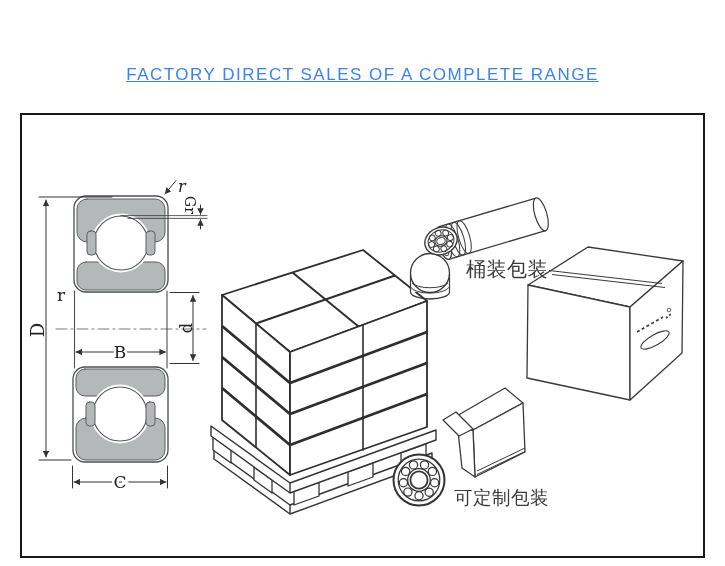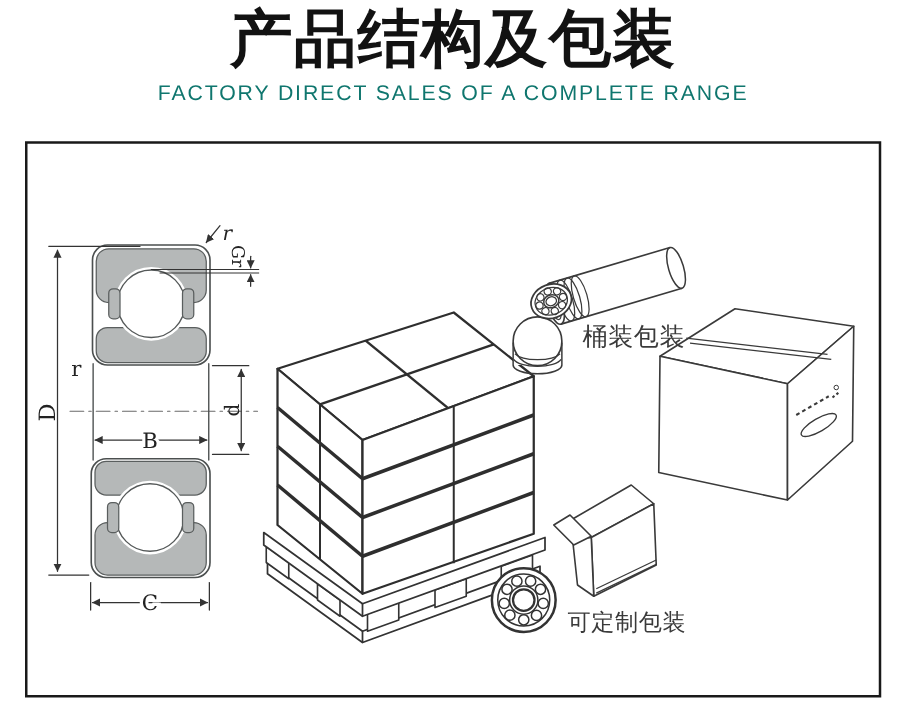--- a/index.html
+++ b/index.html
@@ -1,34 +1,33 @@
 <!DOCTYPE html>
 <html><head>
 <meta charset="utf-8">
 <style>
   html,body{margin:0;padding:0;background:#fff;}
   .page{position:relative;width:725px;height:566px;background:#ffffff;overflow:hidden;
         font-family:"Liberation Sans",sans-serif;}
   .title{position:absolute;left:0;top:2px;width:725px;text-align:center;
          font-size:50px;line-height:58px;font-weight:900;color:#121212;letter-spacing:1px;}
   .subtitle{position:absolute;left:0;top:63px;width:725px;text-align:center;
-            font-size:17px;line-height:24px;font-weight:400;color:#0f766e;letter-spacing:1.5px;}
+            font-size:17px;line-height:24px;font-weight:400;color:#3b82f6;letter-spacing:1.5px;text-decoration:underline;}
   .panel{position:absolute;left:20px;top:113px;width:685px;height:445px;
          border:2px solid #191919;box-sizing:border-box;background:#fff;z-index:1;}
   svg.draw{position:absolute;left:0;top:0;z-index:2;}
   .dimtext{font-family:"DejaVu Serif","Liberation Serif",serif;fill:#222;}
   .halo{paint-order:stroke;stroke:#ffffff;stroke-width:5px;}
   .cjk{font-family:"Liberation Sans",sans-serif;fill:#3a3a3a;}
 </style>
 </head>
 <body>
 
 <div class="page">
 
-  <div class="title">产品结构及包装</div>
   <div class="subtitle">FACTORY DIRECT SALES OF A COMPLETE RANGE</div>
 
   <div class="panel"></div>
 
   <svg class="draw" width="725" height="566" viewBox="0 0 725 566">
     <defs>
       <marker id="arr" viewBox="0 0 9 9" refX="8.5" refY="4.5" markerWidth="6.5" markerHeight="6.5" orient="auto-start-reverse">
         <path d="M0,0 L9,4.5 L0,9 Z" fill="#333"></path>
       </marker>
     </defs>

